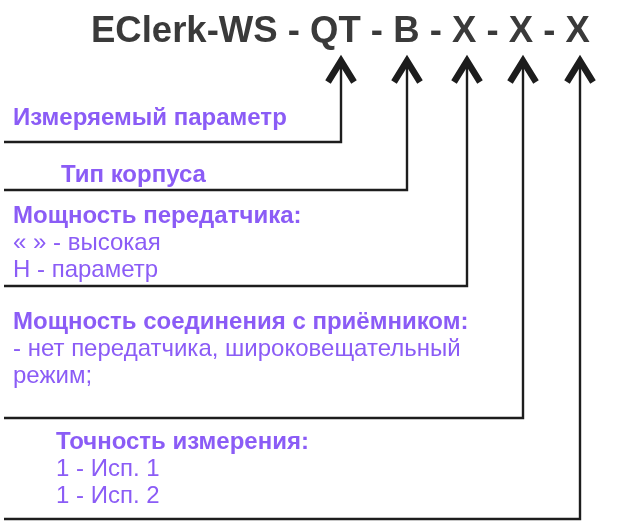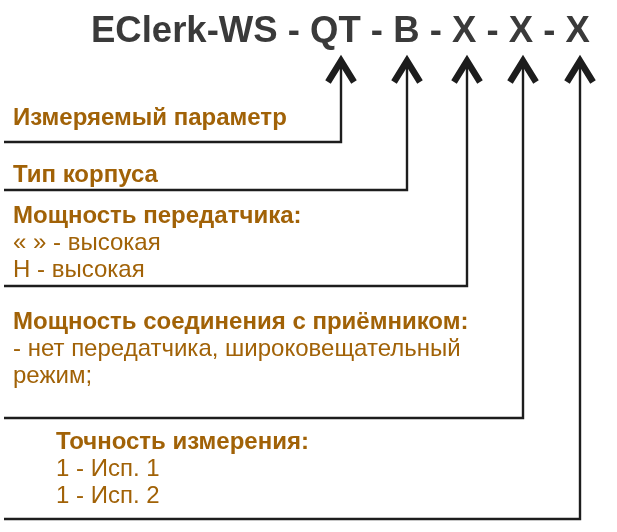--- a/index.html
+++ b/index.html
@@ -44,30 +44,30 @@
     stroke: #1d1d1d;
     stroke-width: 6.5;
     stroke-linejoin: miter;
   }
   .section {
     position: absolute;
     left: 13px;
     white-space: nowrap;
     font-size: 24px;
     line-height: 27px;
-    color: #a16207;
+    color: #8b5cf6;
   }
   .sec-title {
     font-weight: bold;
   }
   .sec-line {
     font-weight: normal;
   }
   .s1 { top: 103px; }
-  .s2 { top: 160px; }
+  .s2 { top: 160px; margin-left: 48px; }
   .s3 { top: 201px; }
   .s4 { top: 307px; }
   .s5 { top: 427px; margin-left: 43px; }
 </style>
 </head>
 <body>
 
 <div class="stage">
 
   <div class="model-title">EClerk-WS - QT - B - X - X - X</div>
@@ -104,21 +104,21 @@
     <div class="sec-title">Измеряемый параметр</div>
   </div>
 
   <div class="section s2">
     <div class="sec-title">Тип корпуса</div>
   </div>
 
   <div class="section s3">
     <div class="sec-title">Мощность передатчика:</div>
     <div class="sec-line">« » - высокая</div>
-    <div class="sec-line">Н - высокая</div>
+    <div class="sec-line">Н - параметр</div>
   </div>
 
   <div class="section s4">
     <div class="sec-title">Мощность соединения с приёмником:</div>
     <div class="sec-line">- нет передатчика, широковещательный</div>
     <div class="sec-line">режим;</div>
   </div>
 
   <div class="section s5">
     <div class="sec-title">Точность измерения:</div>

